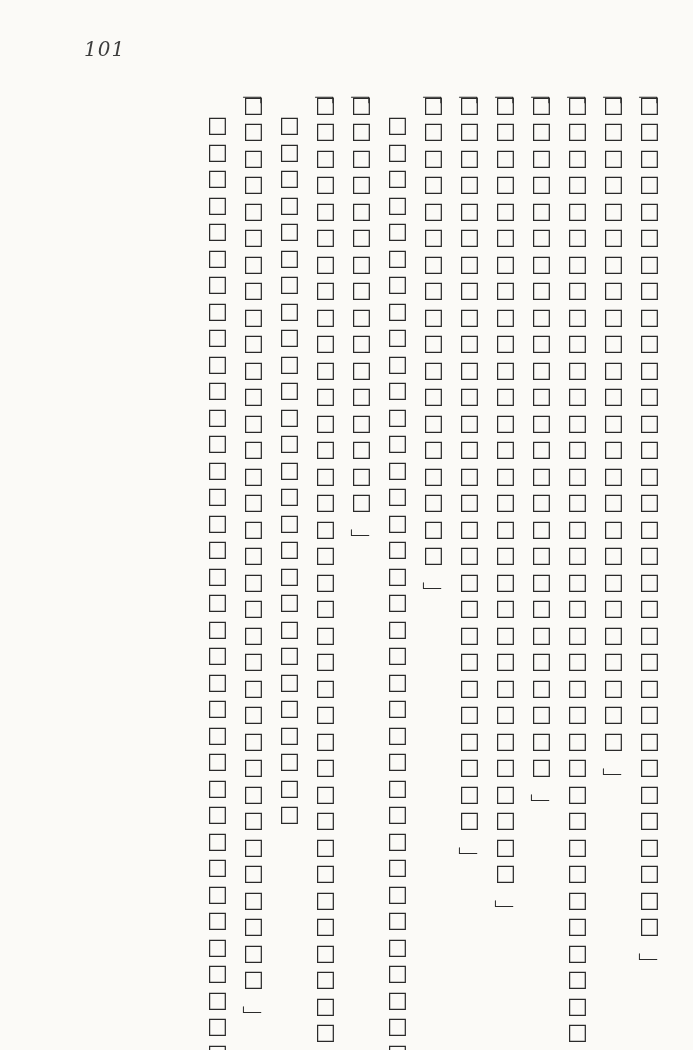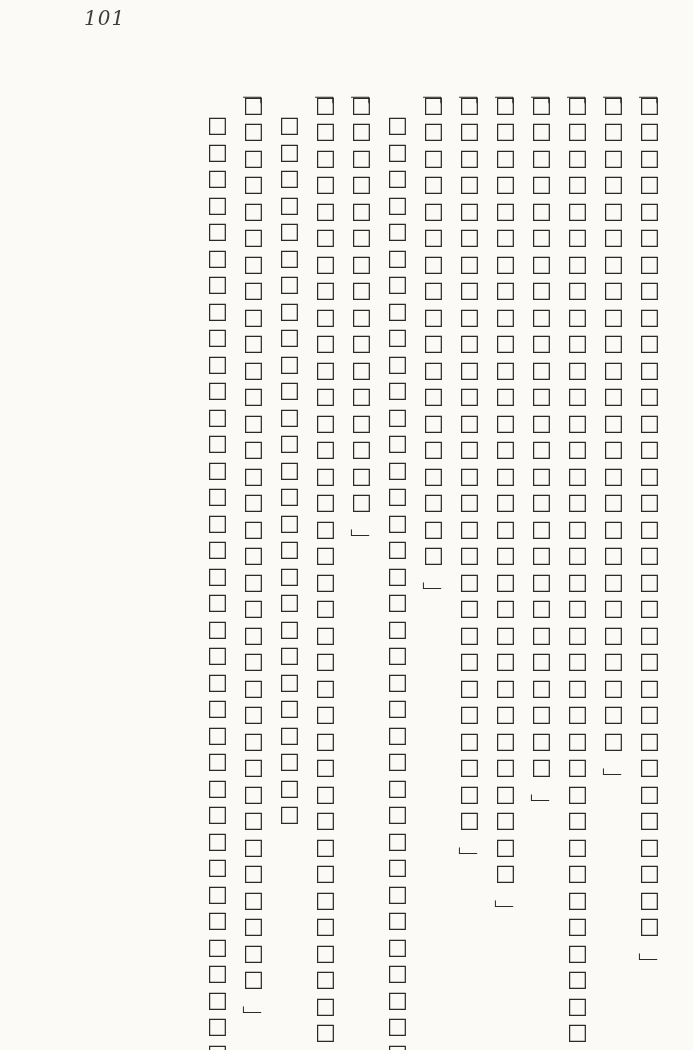--- a/index.html
+++ b/index.html
@@ -9,21 +9,21 @@
   .page {
     position: relative;
     width: 693px;
     height: 1050px;
     background: #fbfaf7;
     overflow: hidden;
     font-family: "DejaVu Serif", "Liberation Serif", serif;
   }
   .page-number {
     position: absolute;
-    top: 6px;
+    top: 37px;
     left: 84px;
     font-size: 20px;
     font-style: italic;
     color: #3d3d3d;
     letter-spacing: 1px;
   }
   .text-block {
     position: absolute;
     top: 90px;
     right: 26px;

